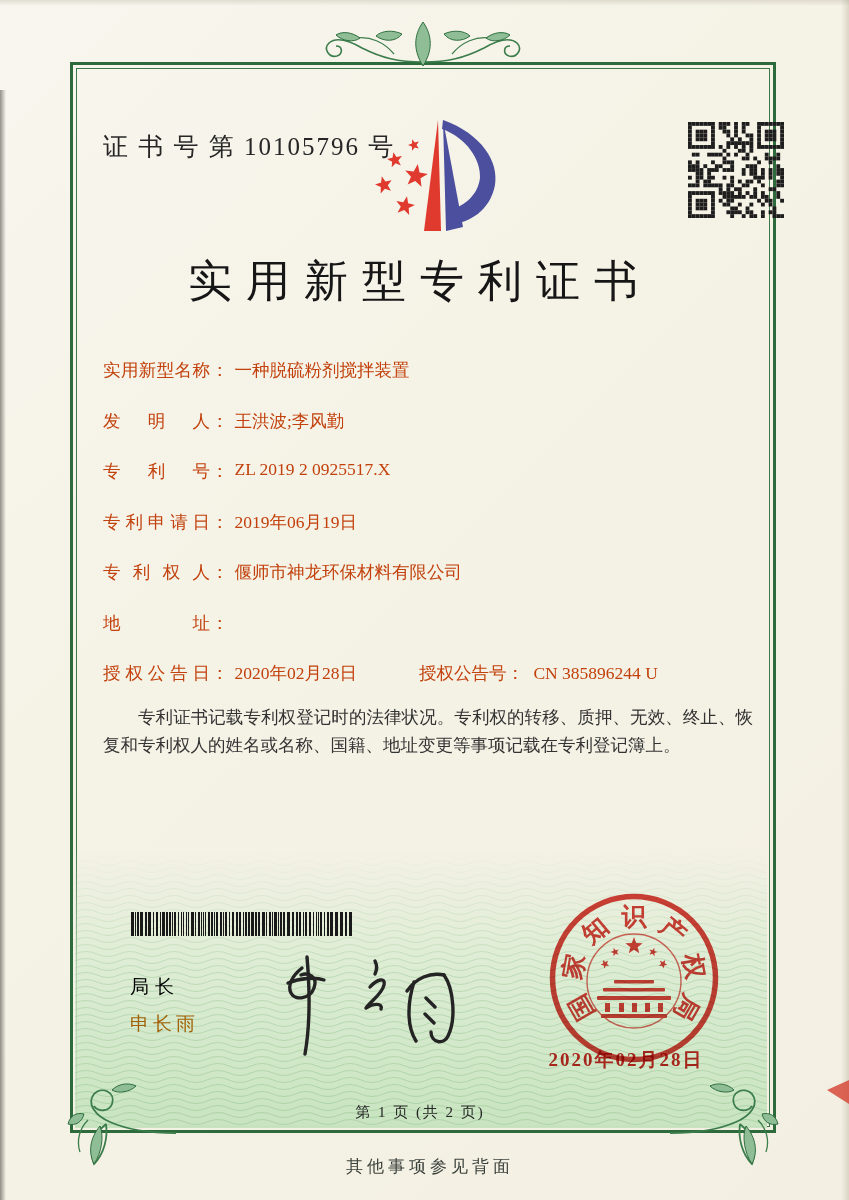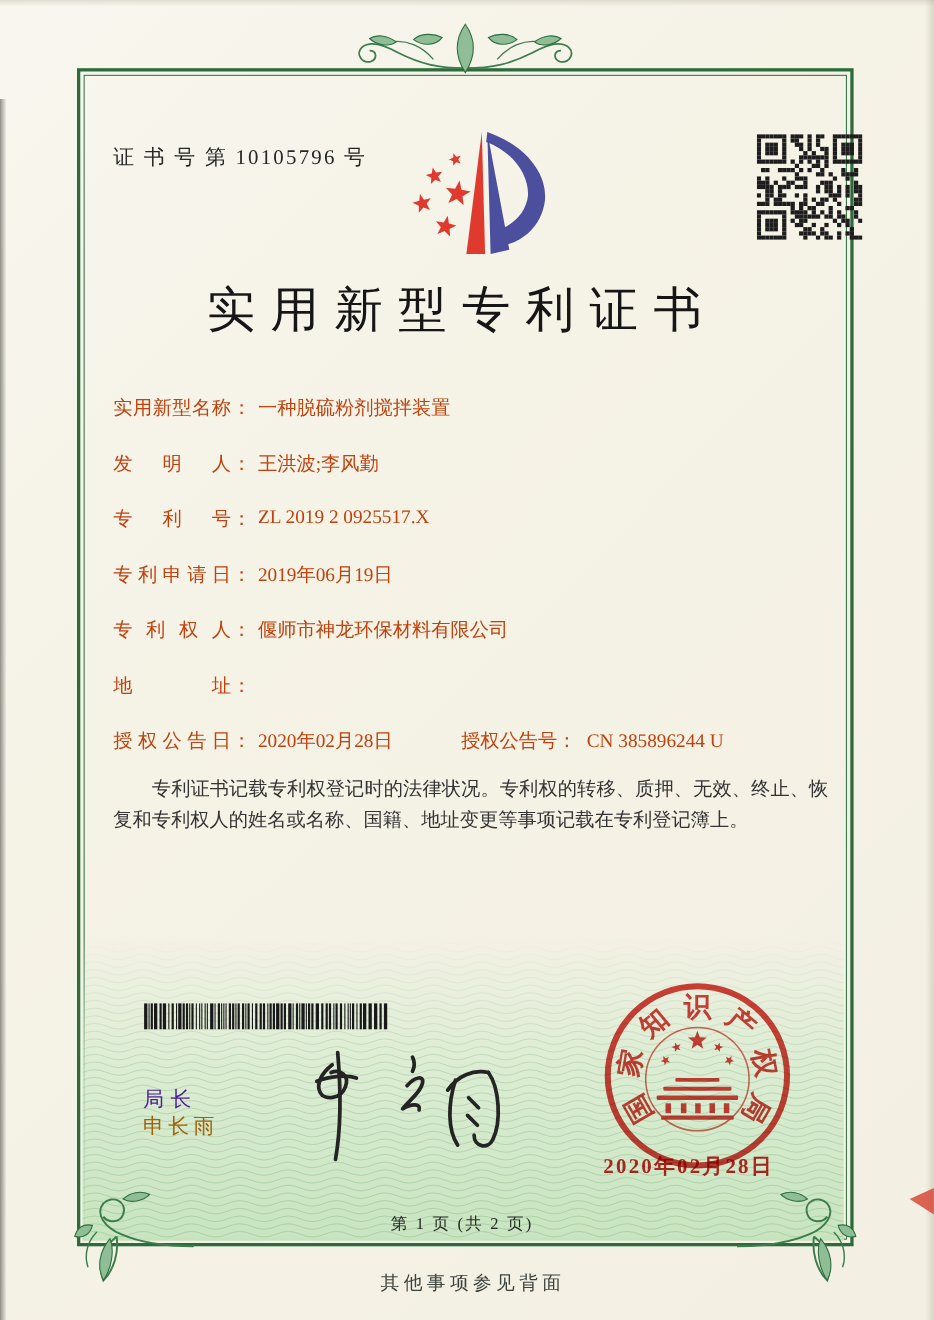--- a/index.html
+++ b/index.html
@@ -21,21 +21,21 @@
     border:3px solid #2d6b3d;}
   .frame-inner{position:absolute;inset:3px;border:1px solid #3c7a4c;}
 
   
   .guilloche{position:absolute;left:75px;top:850px;width:692px;height:278px;
     background:linear-gradient(to bottom,rgba(225,241,220,0) 0%,rgba(213,235,206,.75) 42%,rgba(199,228,191,.98) 100%);}
   .guilloche svg{position:absolute;inset:0;
     -webkit-mask-image:linear-gradient(to bottom,transparent 0%,rgba(0,0,0,.8) 45%,#000 100%);
             mask-image:linear-gradient(to bottom,transparent 0%,rgba(0,0,0,.8) 45%,#000 100%);}
 
-  .cert-no{position:absolute;left:103px;top:130px;font-size:19px;letter-spacing:2px;color:#262626;}
+  .cert-no{position:absolute;left:103px;top:130px;font-size:25px;letter-spacing:2px;color:#262626;}
 
   .logo{position:absolute;left:358px;top:110px;width:152px;height:132px;}
   .qr{position:absolute;left:688px;top:122px;width:96px;height:96px;}
 
   .title{position:absolute;left:70px;top:252px;width:700px;text-align:center;
     font-size:44px;letter-spacing:14px;color:#161616;font-weight:500;}
 
   .fields{position:absolute;left:103px;top:358px;width:600px;font-size:17.5px;color:#c2410c;}
   .frow{height:50.5px;display:flex;align-items:flex-start;white-space:nowrap;}
   .flabel{display:inline-block;width:107px;text-align:justify;text-align-last:justify;
@@ -43,21 +43,21 @@
   .fcolon{display:inline-block;margin:0 6px 0 1px;}
   .grant-group{margin-left:62px;}
   .grant-group .fcolon{margin:0 5px 0 0;}
 
   .paras{position:absolute;left:103px;top:704px;width:650px;font-size:17.5px;
     line-height:27.6px;color:#333;text-align:justify;}
   .paras p{margin:0;text-indent:2em;}
 
   .barcode{position:absolute;left:130px;top:912px;width:224px;height:24px;}
 
-  .sig-title{position:absolute;left:130px;top:974px;font-size:19px;letter-spacing:6px;color:#4c1d95;margin-top:12px;}
+  .sig-title{position:absolute;left:130px;top:974px;font-size:19px;letter-spacing:6px;color:#000000;}
   .sig-name{position:absolute;left:130px;top:1011px;font-size:19px;letter-spacing:4px;color:#a16207;}
   .signature{position:absolute;left:258px;top:948px;width:215px;height:112px;}
 
   .seal{position:absolute;left:539px;top:884px;width:190px;height:196px;opacity:.93;mix-blend-mode:multiply;}
   .seal text{font:700 25px "Liberation Serif","DejaVu Serif",serif;fill:#d8332c;}
   .seal-date{position:absolute;left:524px;top:1047px;width:204px;text-align:center;
     font-size:19px;letter-spacing:2px;color:#ce2a24;font-weight:600;mix-blend-mode:multiply;}
 
   .page-num{position:absolute;left:70px;top:1103px;width:700px;text-align:center;
     font-size:15px;letter-spacing:2px;color:#272727;}

